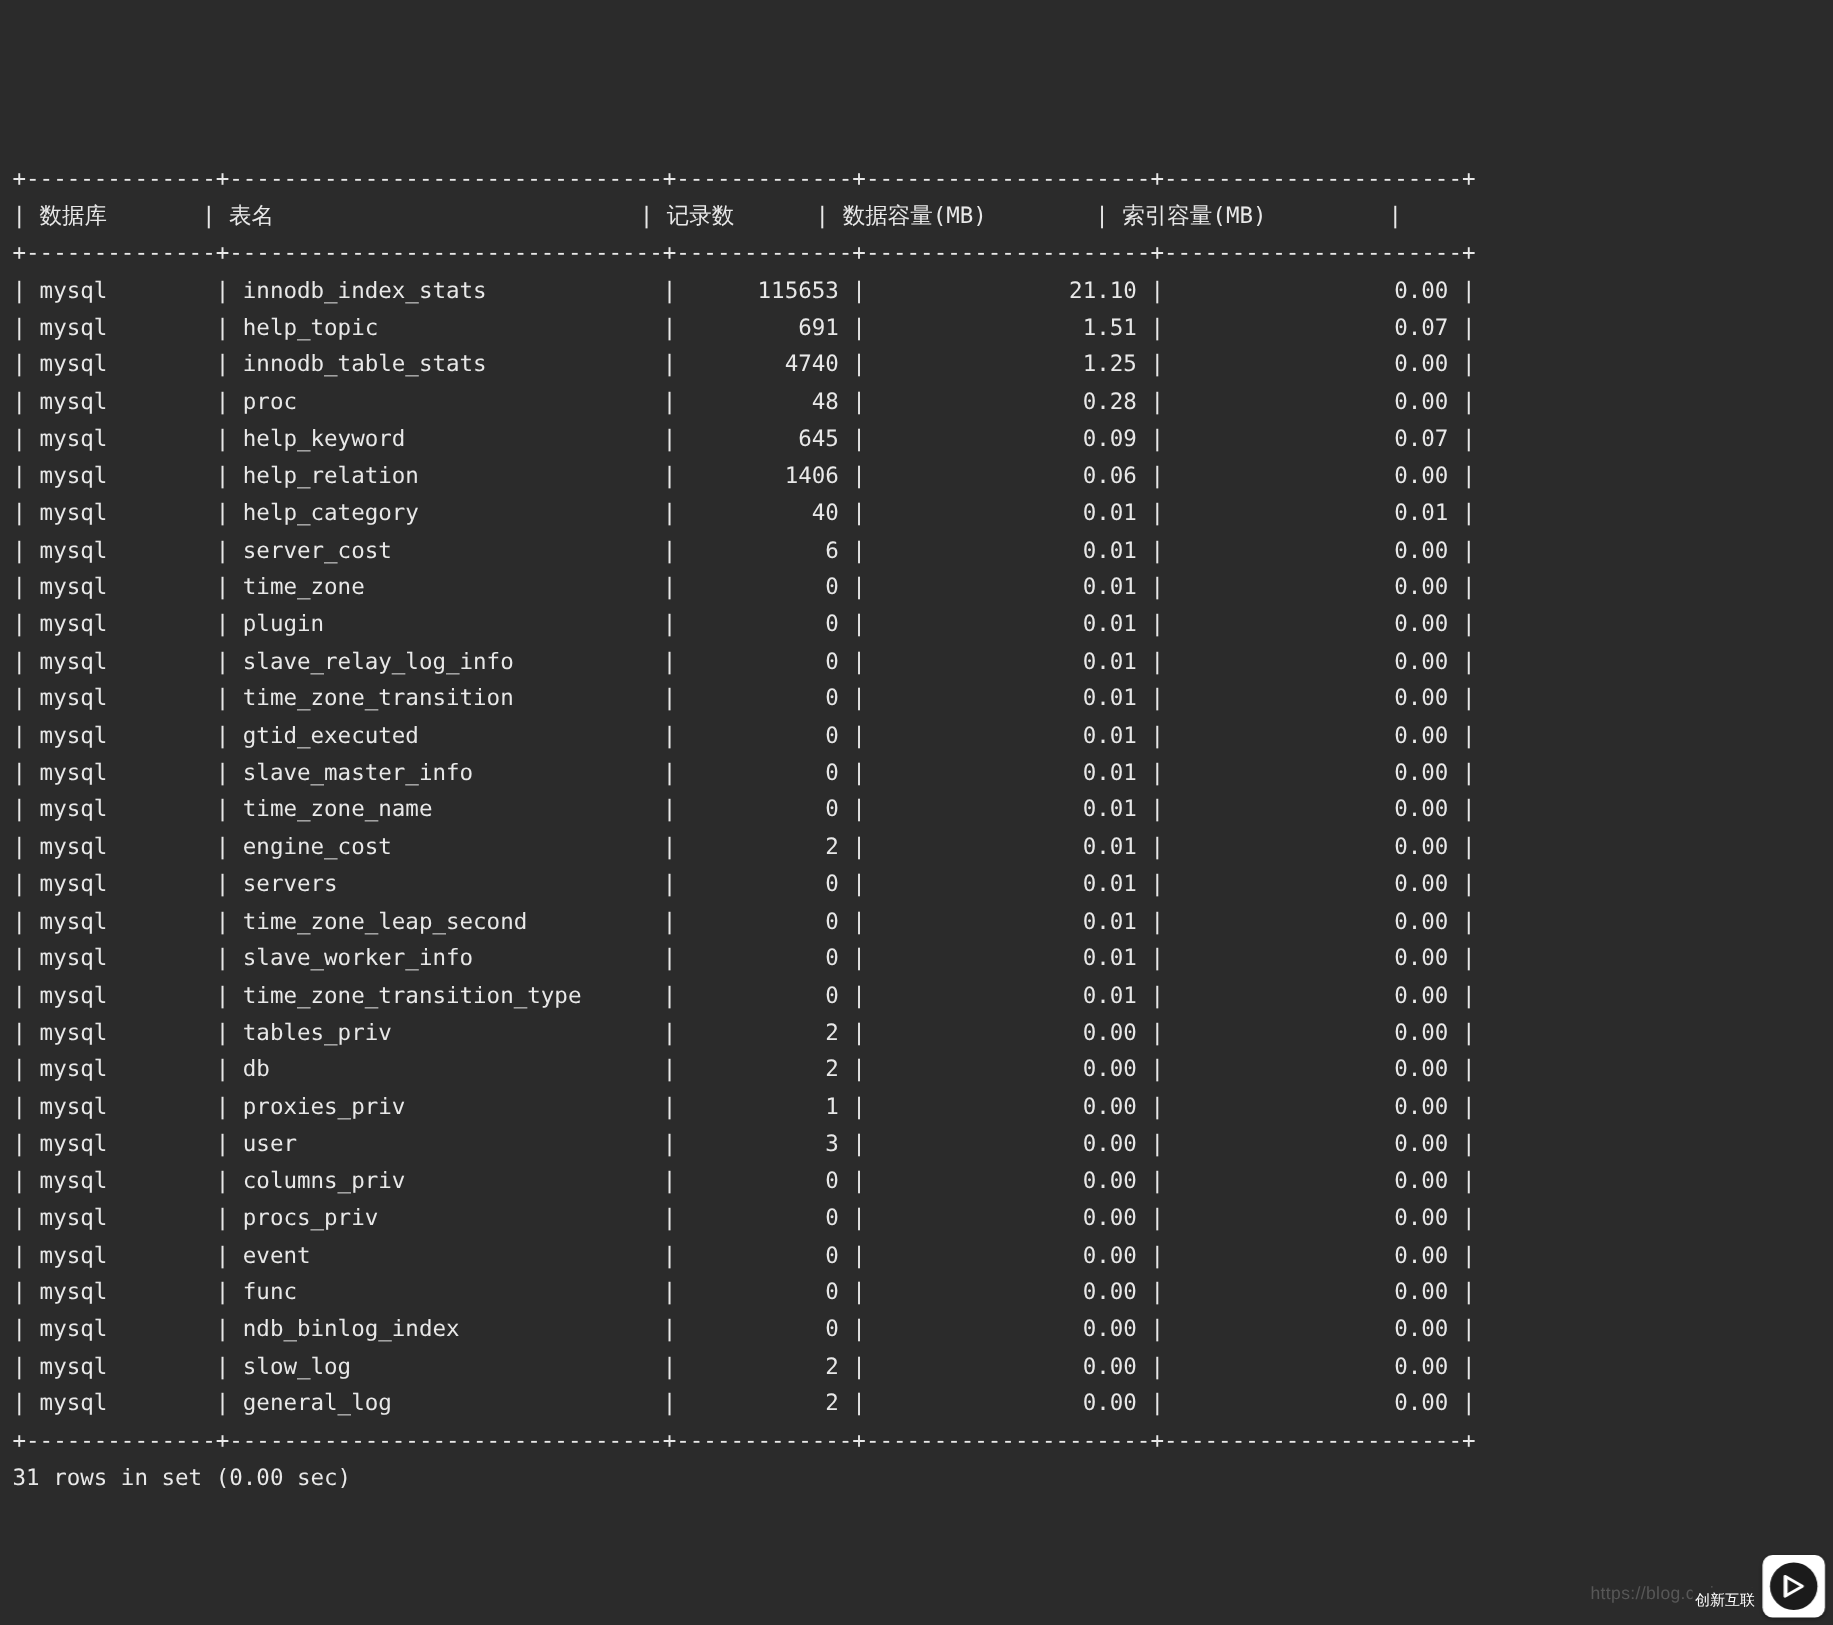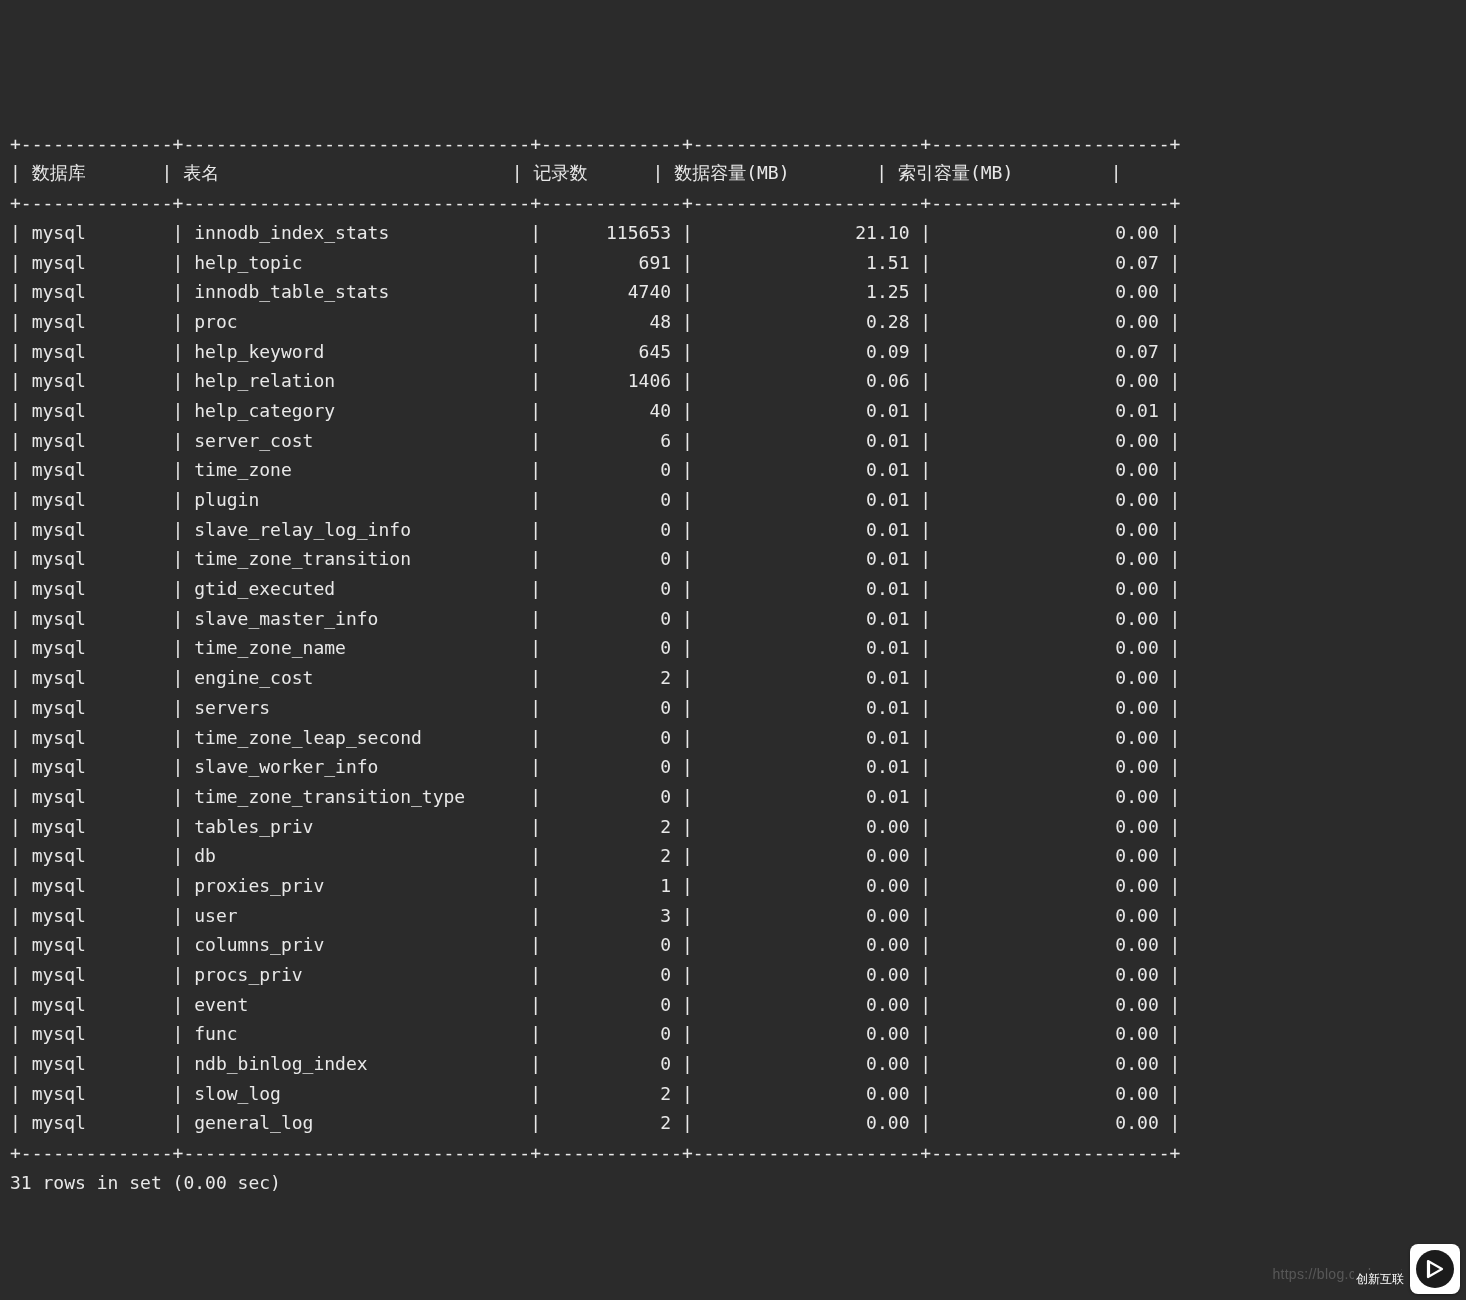--- a/index.html
+++ b/index.html
@@ -33,21 +33,21 @@
     display: flex;
     align-items: center;
     justify-content: center;
     box-shadow: 0 1px 3px rgba(0,0,0,0.4);
   }
   .logo svg { width: 40px; height: 40px; }
   .logo-text {
     position: fixed;
     bottom: 8px;
     right: 60px;
-    font-family: Liberation Mono, monospace;
+    font-family: Liberation Sans, sans-serif;
     font-size: 12px;
     color: #fff;
     background: #2b2b2b;
     padding: 1px 2px;
     margin-left: 48px;
   }
 </style>
 </head>
 <body>
 

